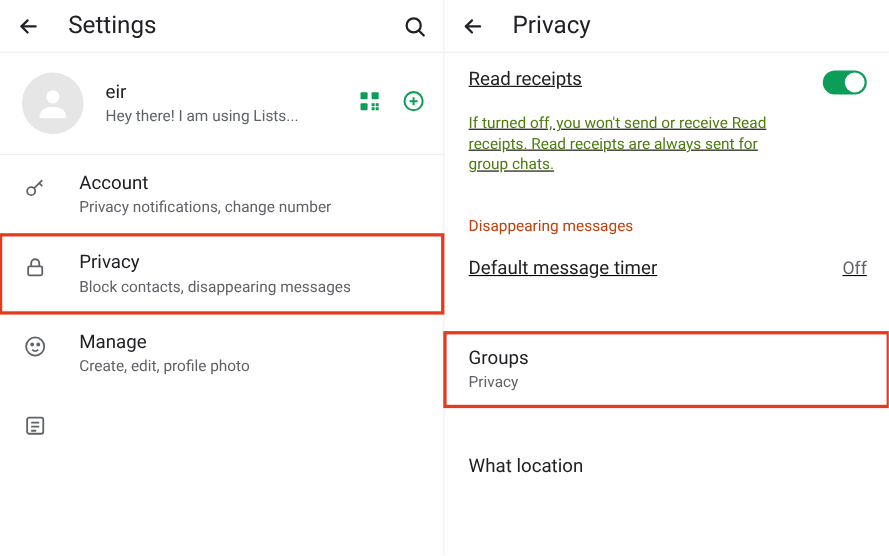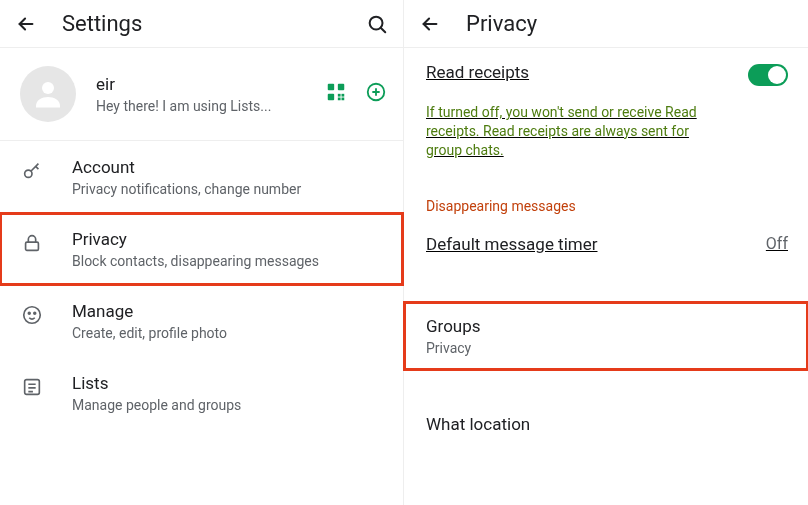--- a/index.html
+++ b/index.html
@@ -213,24 +213,20 @@
     </div>
   </div>
 
   <div class="item">
     <span class="lead">
       <svg viewBox="0 0 24 24" fill="none" stroke="currentColor" stroke-width="1.8">
           <rect x="4" y="4" width="16" height="16" rx="2"></rect>
           <path d="M8 9h8M8 13h8M8 17h5"></path>
         </svg>
     </span>
-    <div class="body">
-      <div class="title-row">Lists</div>
-      <div class="subtitle">Manage people and groups</div>
-    </div>
   </div>
 </div>
 
 <div class="pane">
   <div class="appbar">
     <span class="icon-btn">
       <svg viewBox="0 0 24 24" fill="none" stroke="currentColor" stroke-width="2.2" stroke-linecap="round" stroke-linejoin="round">
           <path d="M19 12H5"></path>
           <path d="M11 18l-6-6 6-6"></path>
         </svg>

